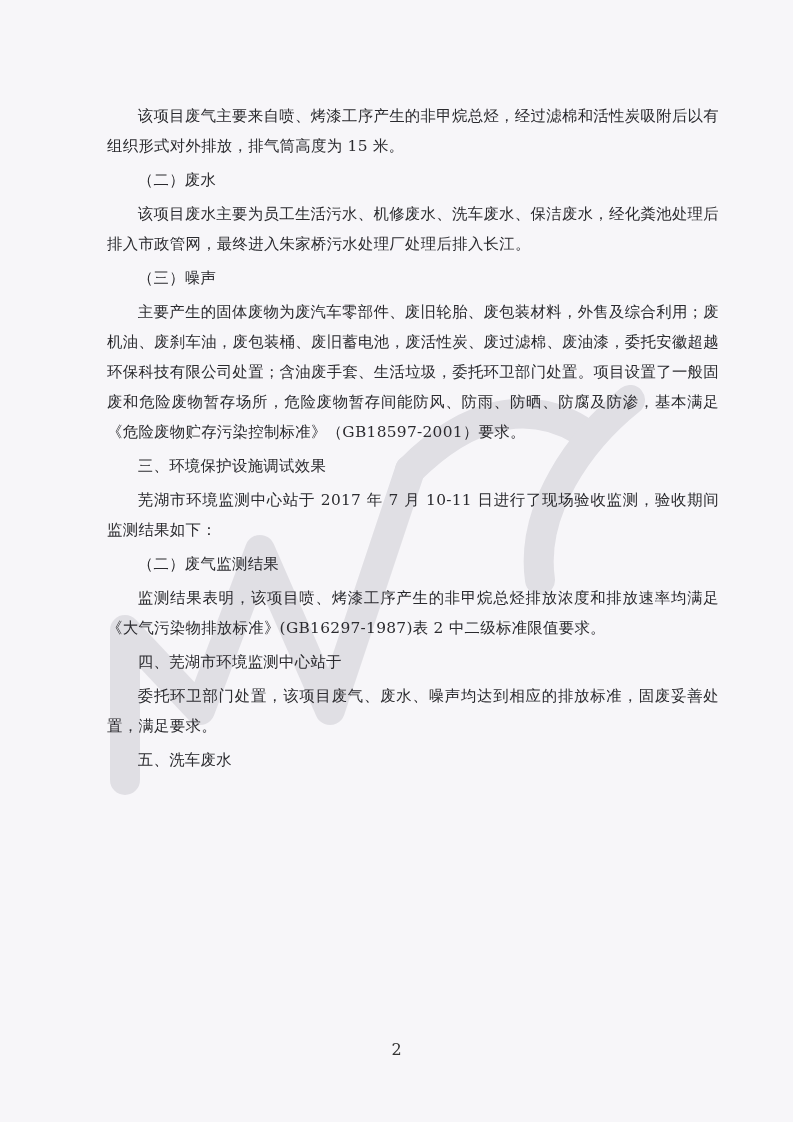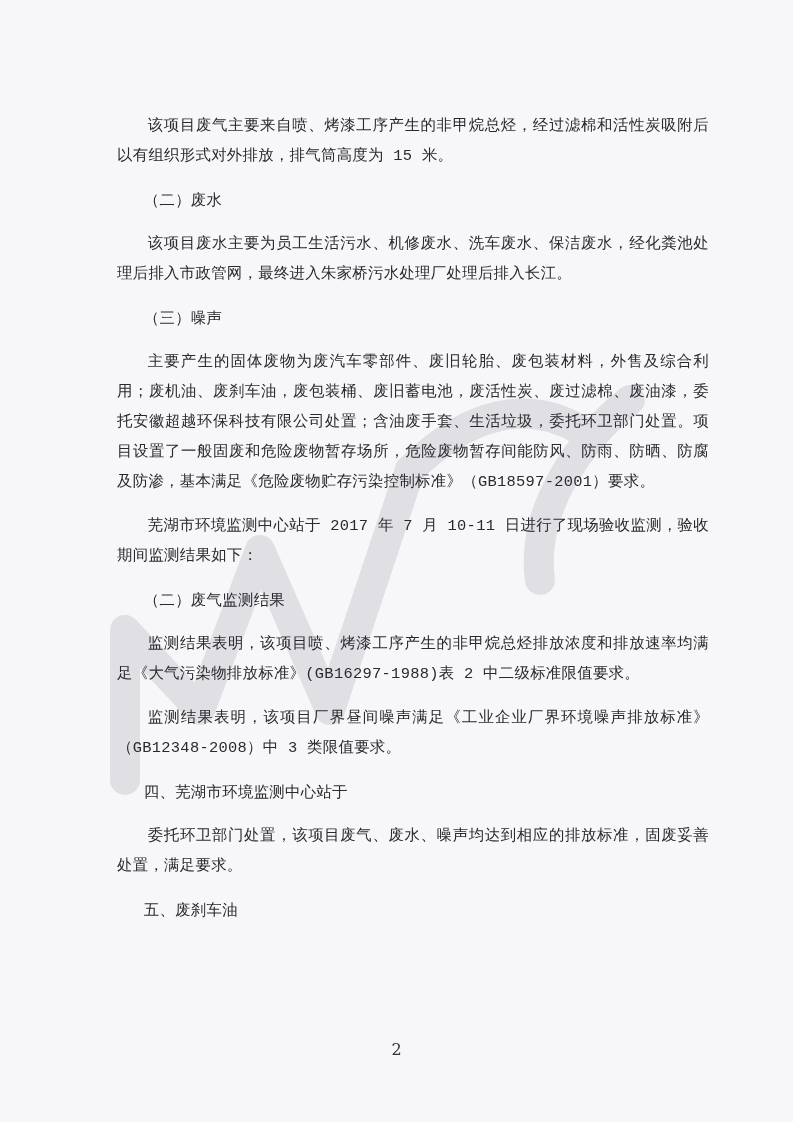--- a/index.html
+++ b/index.html
@@ -12,22 +12,22 @@
   }
   .page { position: absolute; left: 0; top: 0; width: 793px; height: 1122px; }
   .watermark {
     position: absolute; left: 110px; top: 380px; width: 560px; height: 420px;
     pointer-events: none; z-index: 0;
   }
   .content {
     position: absolute; left: 103px; top: 97px; width: 620px; z-index: 1;
     font-size: 15.4px; line-height: 30px; letter-spacing: 0.3px;
   }
-  .p { margin: 14px; text-align: justify; text-indent: 2em; font-family: Liberation Mono, monospace; }
-  .h { margin: 10px; text-indent: 2em; }
+  .p { margin: 4px; text-align: justify; text-indent: 2em; }
+  .h { margin: 4px; text-indent: 2em; }
   .sub { font-size: 10px; vertical-align: -3px; }
   .page-number {
     position: absolute; top: 1040px; left: 0; width: 793px; text-align: center;
     font-size: 16px; color: #333; z-index: 1;
   }
 </style>
 </head>
 <body>
 
 <div class="page">
@@ -39,23 +39,23 @@
       <path d="M520,20 C470,60 420,130 430,200"></path>
     </g>
   </svg>
 
   <div class="content">
     <p class="p">该项目废气主要来自喷、烤漆工序产生的非甲烷总烃，经过滤棉和活性炭吸附后以有组织形式对外排放，排气筒高度为 15 米。</p>
     <p class="h">（二）废水</p>
     <p class="p">该项目废水主要为员工生活污水、机修废水、洗车废水、保洁废水，经化粪池处理后排入市政管网，最终进入朱家桥污水处理厂处理后排入长江。</p>
     <p class="h">（三）噪声</p>
     <p class="p">主要产生的固体废物为废汽车零部件、废旧轮胎、废包装材料，外售及综合利用；废机油、废刹车油，废包装桶、废旧蓄电池，废活性炭、废过滤棉、废油漆，委托安徽超越环保科技有限公司处置；含油废手套、生活垃圾，委托环卫部门处置。项目设置了一般固废和危险废物暂存场所，危险废物暂存间能防风、防雨、防晒、防腐及防渗，基本满足《危险废物贮存污染控制标准》（GB18597-2001）要求。</p>
+    <p class="h">三、环境保护设施调试效果</p>
     <p class="p">芜湖市环境监测中心站于 2017 年 7 月 10-11 日进行了现场验收监测，验收期间监测结果如下：</p>
     <p class="h">（二）废气监测结果</p>
-    <p class="p">监测结果表明，该项目喷、烤漆工序产生的非甲烷总烃排放浓度和排放速率均满足《大气污染物排放标准》(GB16297-1988)表 2 中二级标准限值要求。</p>
-    <p class="p">监测结果表明，该项目厂界昼间噪声满足《工业企业厂界环境噪声排放标准》（GB12348-2008）中 3 类限值要求。</p>
+    <p class="p">监测结果表明，该项目喷、烤漆工序产生的非甲烷总烃排放浓度和排放速率均满足《大气污染物排放标准》(GB16297-1987)表 2 中二级标准限值要求。</p>
     <p class="h">四、芜湖市环境监测中心站于</p>
     <p class="p">委托环卫部门处置，该项目废气、废水、噪声均达到相应的排放标准，固废妥善处置，满足要求。</p>
-    <p class="h">五、废刹车油</p>
+    <p class="h">五、洗车废水</p>
   </div>
 
   <div class="page-number">2</div>
 </div>
 
 </body></html>

